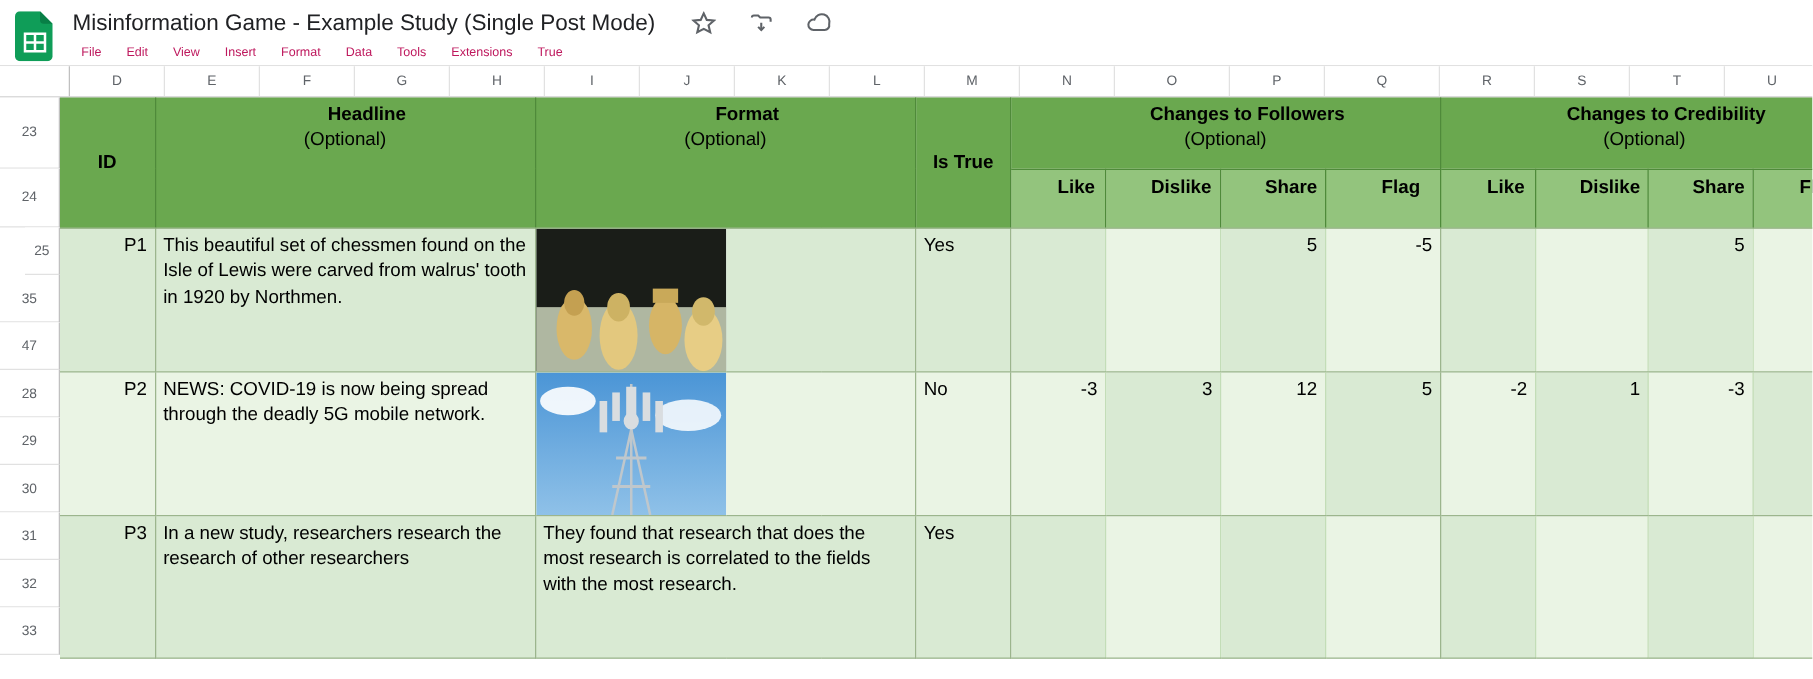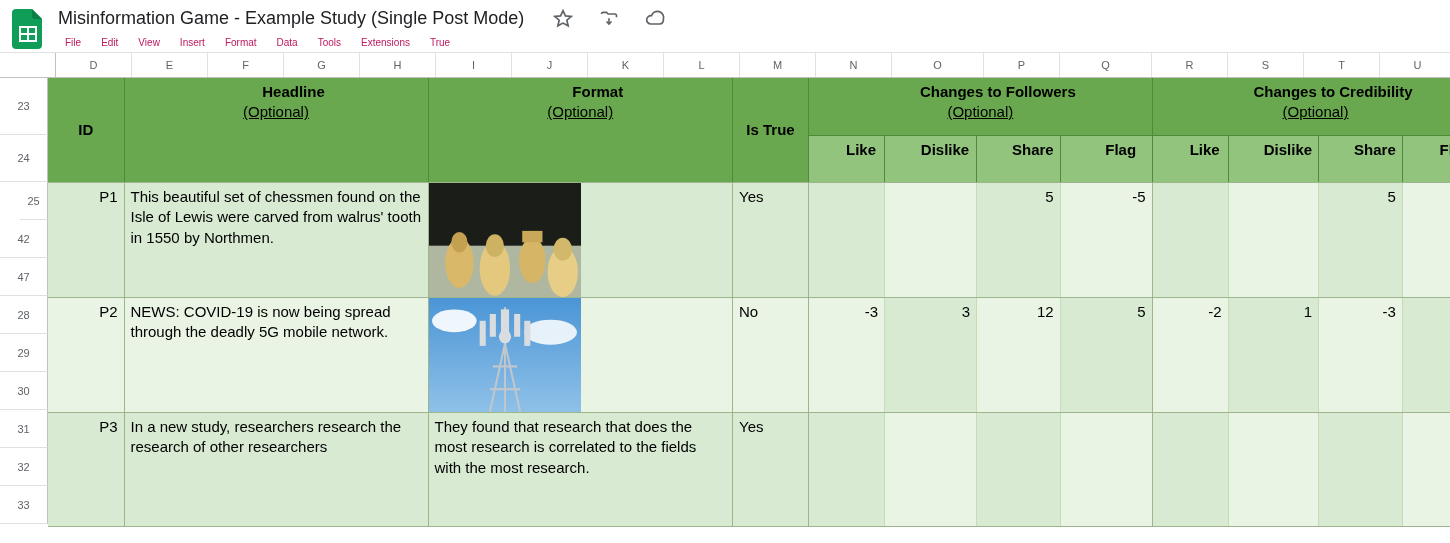--- a/index.html
+++ b/index.html
@@ -31,21 +31,21 @@
   .cell-mint  { background: #eaf4e4; }
   .b-dark-r { border-right: 1px solid #4f8a3a; }
   .b-dark-b { border-bottom: 1px solid #4f8a3a; }
   .b-light-r { border-right: 1px solid #c3ddb7; }
   .b-thick-r { border-right: 1px solid #9cb58d; }
   .b-thick-b { border-bottom: 1px solid #9cb58d; }
   .txt { padding: 4px 6px 4px 6px; font-size: 15px; color: #000; line-height: 1.35; }
   .txt-center { text-align: center; }
   .txt-right { text-align: right; }
   .bold { font-weight: 700; padding-left: 35px; }
-  .small-opt { font-weight: 400; text-decoration: underline; }
+  .small-opt { font-weight: 400; }
   svg { display: block; }
 </style>
 </head>
 <body>
 
 <div class="titlebar">
   <div class="app-icon">
     <svg width="32" height="40" viewBox="0 0 32 40">
       <path d="M4 0 h16 l10 10 v26 a4 4 0 0 1 -4 4 H4 a4 4 0 0 1 -4 -4 V4 a4 4 0 0 1 4 -4 z" fill="#0f9d58"></path>
       <path d="M20 0 l10 10 h-7 a3 3 0 0 1 -3 -3 z" fill="#087f46"></path>
@@ -115,21 +115,21 @@
     <div class="col-h" style="width: 76px;">T</div>
     <div class="col-h" style="width: 76px;">U</div>
   </div>
 
   <div class="body">
 
     <div class="row-headers">
       <div class="row-h" style="height: 57px;">23</div>
       <div class="row-h" style="height: 47px;">24</div>
       <div class="row-h" style="height: 38px; margin-left: 20px;">25</div>
-      <div class="row-h" style="height: 38px;">42</div>
+      <div class="row-h" style="height: 38px;">35</div>
       <div class="row-h" style="height: 38px;">47</div>
       <div class="row-h" style="height: 38px;">28</div>
       <div class="row-h" style="height: 38px;">29</div>
       <div class="row-h" style="height: 38px;">30</div>
       <div class="row-h" style="height: 38px;">31</div>
       <div class="row-h" style="height: 38px;">32</div>
       <div class="row-h" style="height: 38px;">33</div>
     </div>
 
     <div class="grid">
@@ -199,21 +199,21 @@
               </td>
               <td class="hdr-mid b-thick-b " style="height:47px">
                 <div class="txt txt-center bold">Flag</div>
               </td>
             </tr>
             <tr style="height:114px">
               <td class="cell-light b-thick-r b-thick-b" style="height:114px">
                 <div class="txt txt-right">P1</div>
               </td>
               <td colspan="4" class="cell-light b-thick-r b-thick-b" style="height:114px">
-                <div class="txt">This beautiful set of chessmen found on the Isle of Lewis were carved from walrus' tooth in 1550 by Northmen.</div>
+                <div class="txt">This beautiful set of chessmen found on the Isle of Lewis were carved from walrus' tooth in 1920 by Northmen.</div>
               </td>
               <td colspan="2" class="cell-light b-thick-b" style="height:114px;padding:0">
                 <svg width="152" height="114" viewBox="0 0 150 100" preserveAspectRatio="none">
       <rect width="150" height="100" fill="#1a1d18"></rect>
       <rect x="0" y="55" width="150" height="45" fill="#afb7a1"></rect>
       <g>
         <ellipse cx="30" cy="70" rx="14" ry="22" fill="#d9b86a"></ellipse>
         <ellipse cx="30" cy="52" rx="8" ry="9" fill="#c4a051"></ellipse>
         <ellipse cx="65" cy="75" rx="15" ry="24" fill="#e3c87e"></ellipse>
         <ellipse cx="65" cy="55" rx="9" ry="10" fill="#cdb263"></ellipse>

